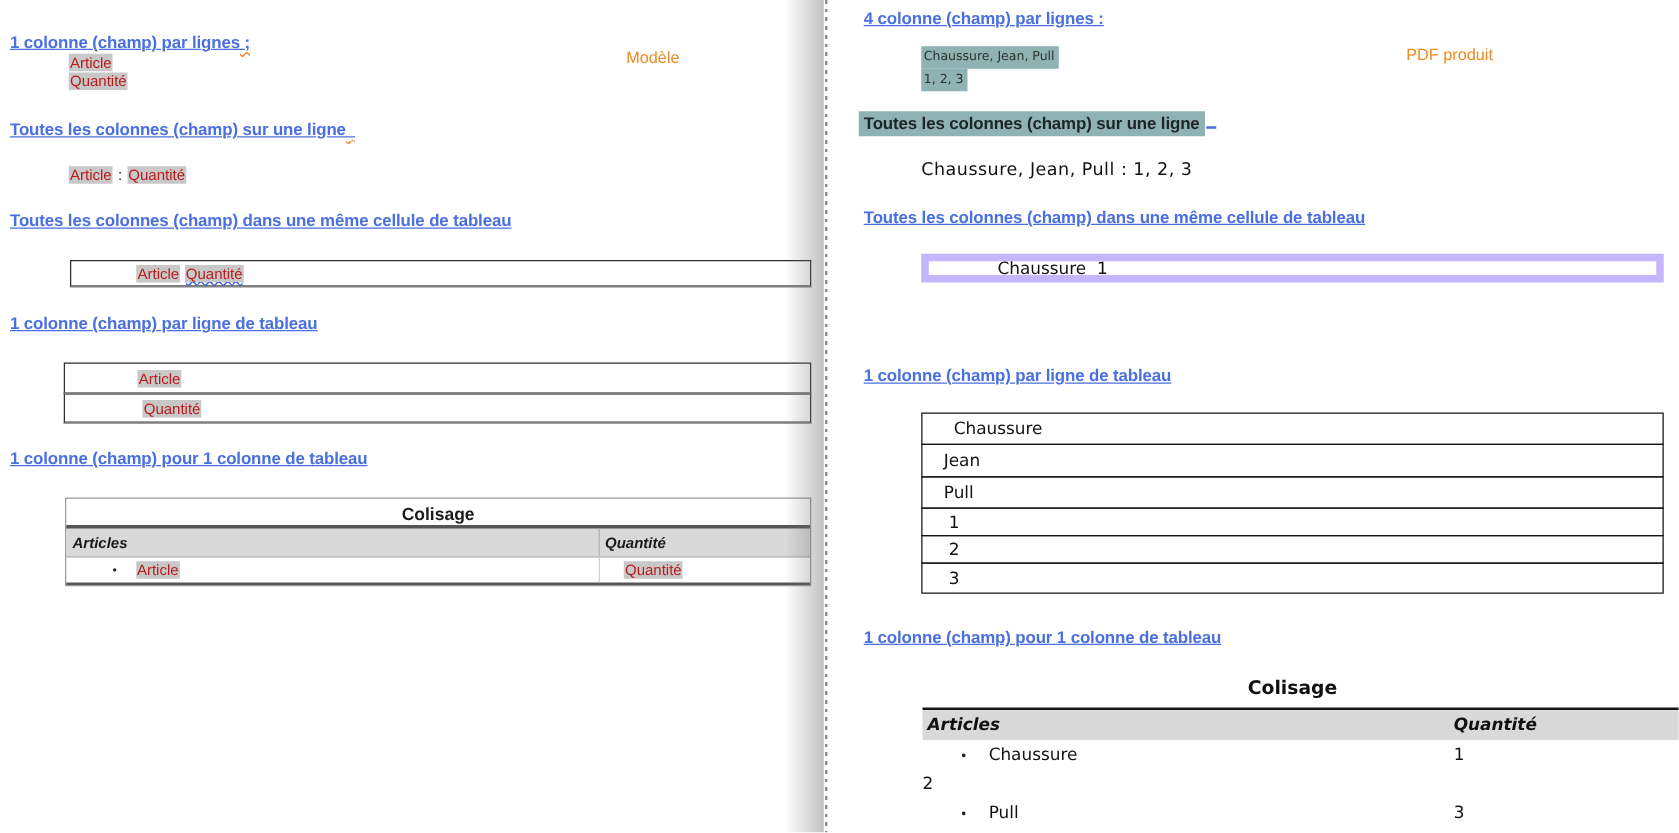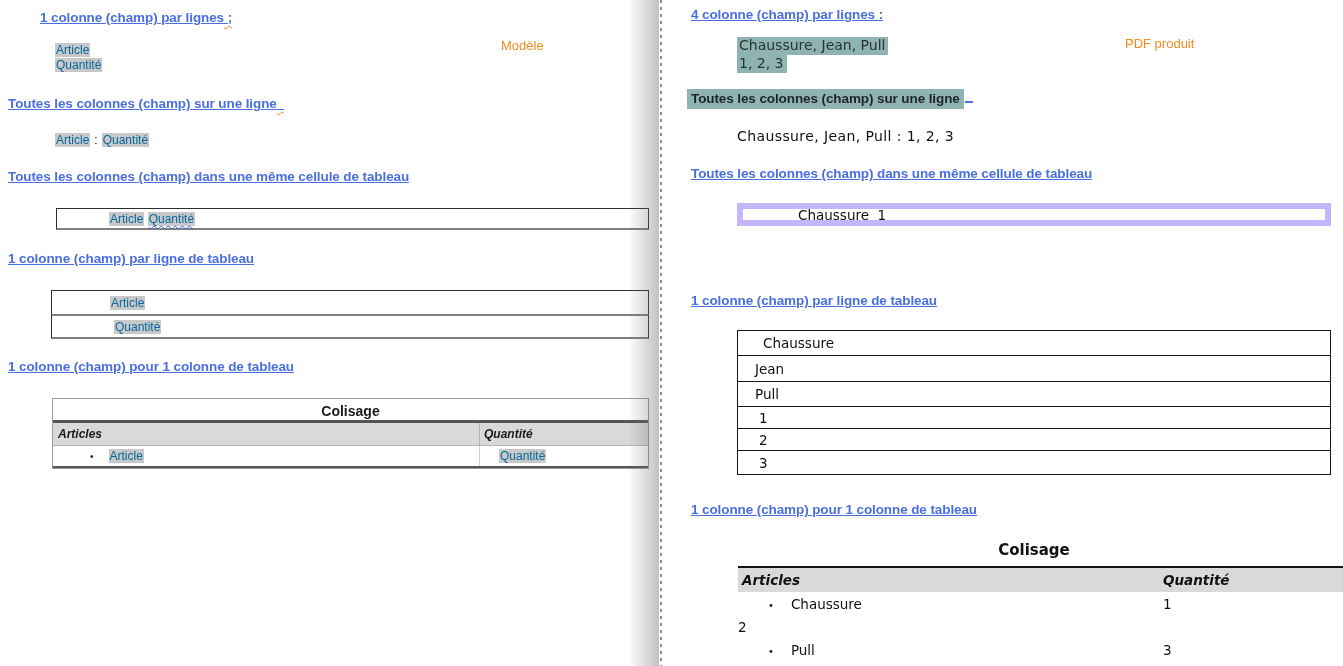--- a/index.html
+++ b/index.html
@@ -13,21 +13,21 @@
   
   .h {
     position:absolute; color:#4a6fe0; font-weight:bold; font-size:13.5px;
     letter-spacing:-0.1px; text-decoration:underline; white-space:nowrap;
   }
   .pre { white-space:pre; }
   .sq-orange { text-decoration:underline wavy #e8872a 1px; text-underline-offset:3px; }
   .sq-blue   { text-decoration:underline wavy #3a5fd9 1px; text-underline-offset:2px; text-decoration-skip-ink:none; }
 
   
-  .field { background:#c8c8c8; color:#0369a1; padding:0 1px; }
+  .field { background:#c8c8c8; color:#b91c1c; padding:0 1px; }
 
   .orange-label { position:absolute; color:#ef8b22; font-size:13px; white-space:nowrap; }
 
   
   #l-fields { left:55px; top:43px; font-size:12px; line-height:15px; }
   #l-inline { left:55px; top:133px; font-size:12px; }
   #l-inline .sep { margin:0 4px; color:#1a1a1a; }
 
   #l-table1 { left:56px; top:208px; width:593px; height:22px;
     border:1px solid #2e2e2e; border-bottom:2px solid #7f7f7f;
@@ -51,21 +51,21 @@
 
   
   #page-shadow { left:628px; top:0; width:31px; height:666px;
     background:linear-gradient(to right, rgba(110,110,110,0), rgba(110,110,110,0.42)); }
   #splitter { left:660px; top:0; width:2px; height:666px;
     background:repeating-linear-gradient(to bottom, #8f8f8f 0 3px, transparent 3px 7px); cursor:col-resize; }
 
   
   .pdf-text { font-family:"DejaVu Sans", sans-serif; color:#111; }
 
-  #r-selblock { left:737px; top:37px; font-size:14px; line-height:17px; color:#28332f; }
+  #r-selblock { left:737px; top:37px; font-size:10px; line-height:17px; color:#28332f; }
   #r-selblock .sel { background:#8fb3b2; padding:0 3px 1px 2px; width:fit-content; }
 
   #r-h2 { left:687px; top:91px; text-decoration:none; }
   #r-h2 .sel-h { background:#8fb3b2; color:#1d2526; padding:2px 4px 3px 4px; }
   .tail-underline { display:inline-block; width:8px; height:12px; border-bottom:2px solid #4a6fe0; margin-left:1px; }
 
   #r-inline { left:737px; top:128px; font-size:14px; letter-spacing:0.4px; }
 
   #r-table1 { left:737px; top:203px; width:594px; font-size:13.5px; }
   #r-table1 .trow { height:23px; border:6px solid #c4b5fd; display:flex; align-items:center; white-space:pre; }
@@ -89,21 +89,21 @@
   #r-colisage .hdr { height:24px; display:flex; align-items:center; background:#d9d9d9; font-weight:bold; font-style:italic; }
   #r-colisage .c1 { width:425px; padding-left:4px; }
   #r-colisage .c2 { flex:1; }
   #r-colisage .drow { height:23px; display:flex; align-items:center; }
   #r-colisage .bullet { margin-left:26px; }
   #r-colisage .item { margin-left:17px; }
 </style>
 </head>
 <body>
 
-<div class="h" style="left:8px; top:10px;margin-left:32px;">
+<div class="h" style="left:8px; top:26px;">
   <span>1 colonne (champ) par lignes</span><span class="sq-orange pre"> ;</span>
 </div>
 
 <div class="abs" id="l-fields">
   <div><span class="field">Article</span></div>
   <div><span class="field">Quantité</span></div>
 </div>
 
 <div class="orange-label" style="left:501px; top:38px;">Modèle</div>
 

